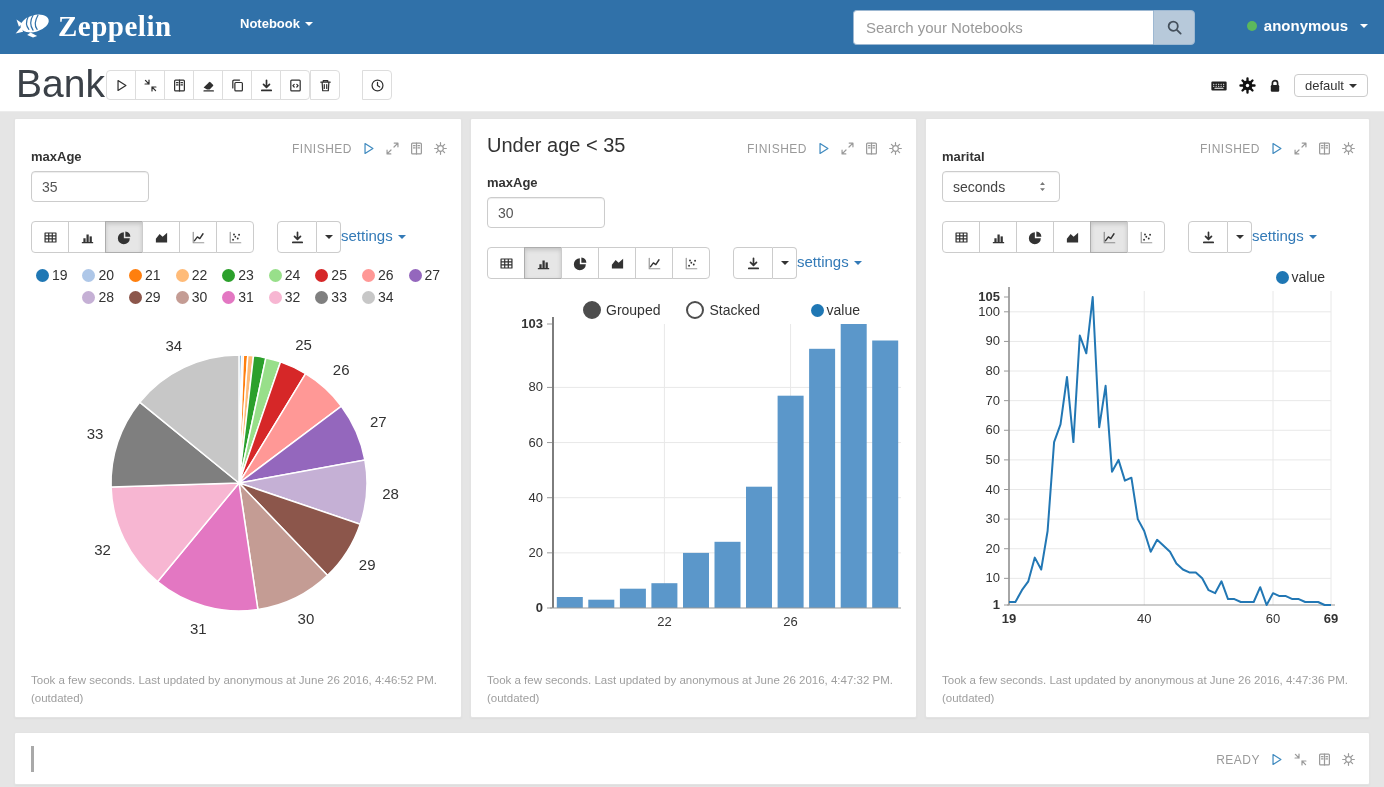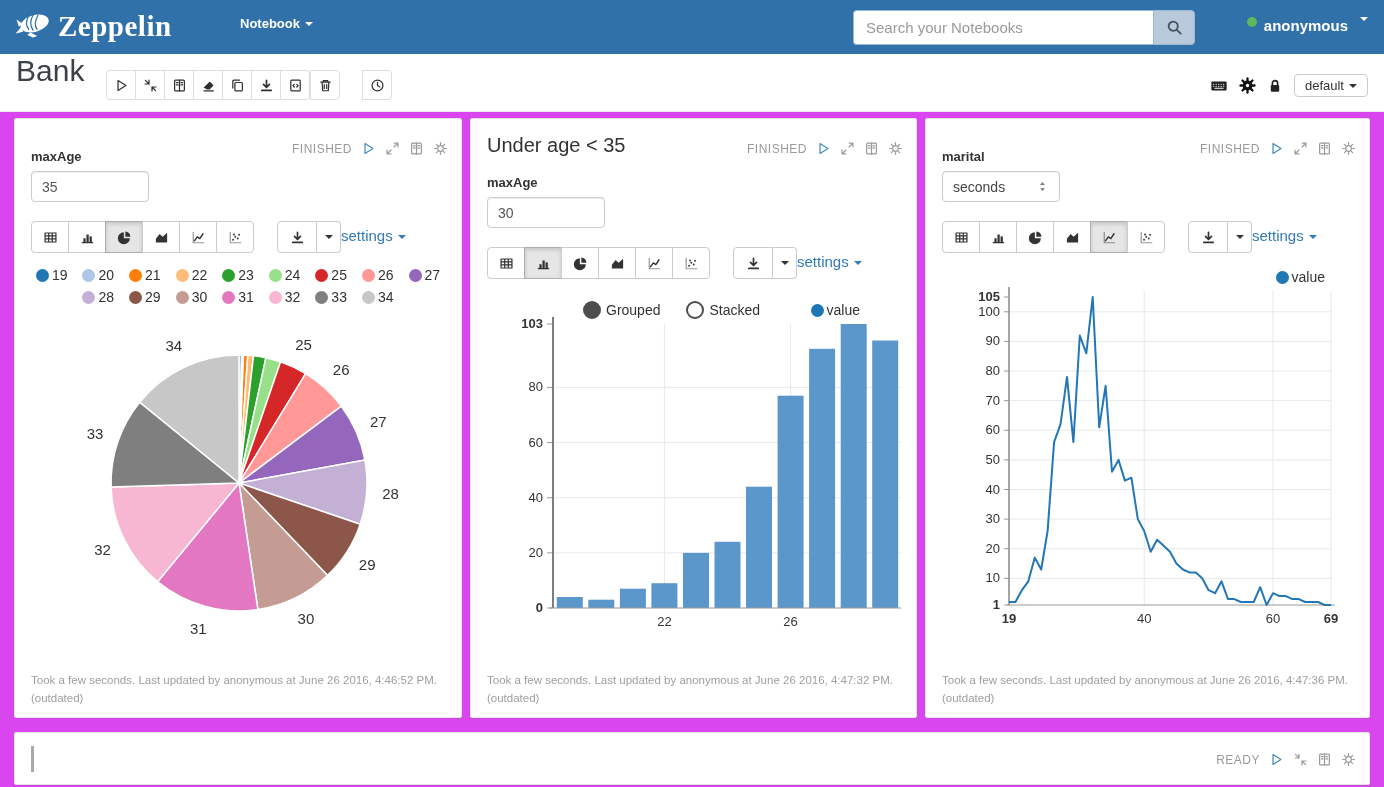--- a/index.html
+++ b/index.html
@@ -1,32 +1,32 @@
 <!DOCTYPE html>
 <html><head>
 <meta charset="utf-8">
 <style>
   html,body{margin:0;padding:0;background:#fff;}
-  #app{position:relative;width:1384px;height:787px;overflow:hidden;background:#d946ef;
+  #app{position:relative;width:1384px;height:787px;overflow:hidden;background:#e5e5e5;
        font-family:"Liberation Sans",sans-serif;color:#333;}
   
   .navbar{position:absolute;left:0;top:0;width:100%;height:54px;background:#3071a9;}
   .brand{position:absolute;left:14px;top:7px;display:flex;align-items:center;gap:6px;color:#fff;}
   .brand-text{font-family:"Liberation Serif",serif;font-weight:bold;font-size:29px;letter-spacing:.5px;}
   .nb-menu{position:absolute;left:240px;top:16px;color:#fff;font-weight:bold;font-size:13px;cursor:pointer;display:flex;align-items:center;}
   .searchbox{position:absolute;left:853px;top:10px;height:35px;display:flex;}
   .sinput{width:300px;height:35px;border:1px solid #9db8d2;border-right:none;border-radius:4px 0 0 4px;padding:0 12px;font-size:15px;color:#555;outline:none;font-family:"Liberation Sans",sans-serif;box-sizing:border-box;}
   .sinput::placeholder{color:#999;}
   .sbtn{width:42px;height:35px;background:#b7c9da;border:1px solid #9db8d2;border-radius:0 4px 4px 0;display:flex;align-items:center;justify-content:center;color:#44505c;font-size:17px;cursor:pointer;box-sizing:border-box;}
-  .usermenu{position:absolute;right:16px;top:17px;display:flex;gap:7px;color:#fff;font-weight:bold;font-size:15px;cursor:pointer;}
+  .usermenu{position:absolute;right:16px;top:17px;display:flex;align-items:center;gap:7px;color:#fff;font-weight:bold;font-size:15px;cursor:pointer;}
   .gdot{width:10px;height:10px;border-radius:50%;background:#5cb85c;display:inline-block;}
   .cd{display:inline-block;width:0;height:0;border-left:4px solid transparent;border-right:4px solid transparent;border-top:4px solid currentColor;margin-left:5px;vertical-align:middle;}
   
   .note-toolbar{position:absolute;left:0;top:54px;width:100%;height:58px;background:#fff;border-bottom:1px solid #ececec;box-sizing:border-box;}
-  .note-title{position:absolute;left:16px;top:0;font-size:30px;color:#3b4148;text-align:right;}
+  .note-title{position:absolute;left:16px;top:8px;font-size:39px;color:#3b4148;text-align:right;}
   .tgroup{position:absolute;top:16px;display:flex;}
   .tbtn{height:28px;width:28px;display:inline-flex;align-items:center;justify-content:center;background:#fff;border:1px solid #ddd;color:#2f2f2f;margin-left:-1px;cursor:pointer;font-size:15px;}
   .tgroup .tbtn:first-child{border-radius:4px 0 0 4px;margin-left:0;}
   .tgroup .tbtn:last-child{border-radius:0 4px 4px 0;}
   .tbtn.single{border-radius:4px;margin-left:0;}
   .nright{position:absolute;top:20px;display:flex;align-items:center;gap:11px;color:#222;}
   .defbtn{border:1px solid #ccc;border-radius:4px;background:#fff;padding:3px 10px;font-size:13px;color:#333;cursor:pointer;display:flex;align-items:center;}
   
   .panel{position:absolute;background:#fff;border:1px solid #e3e3e3;border-radius:2px;box-shadow:0 1px 2px rgba(0,0,0,.04);box-sizing:border-box;}
   .pstat{position:absolute;top:22px;right:13px;display:flex;align-items:center;gap:9px;color:#9a9a9a;font-size:12px;letter-spacing:.5px;}

